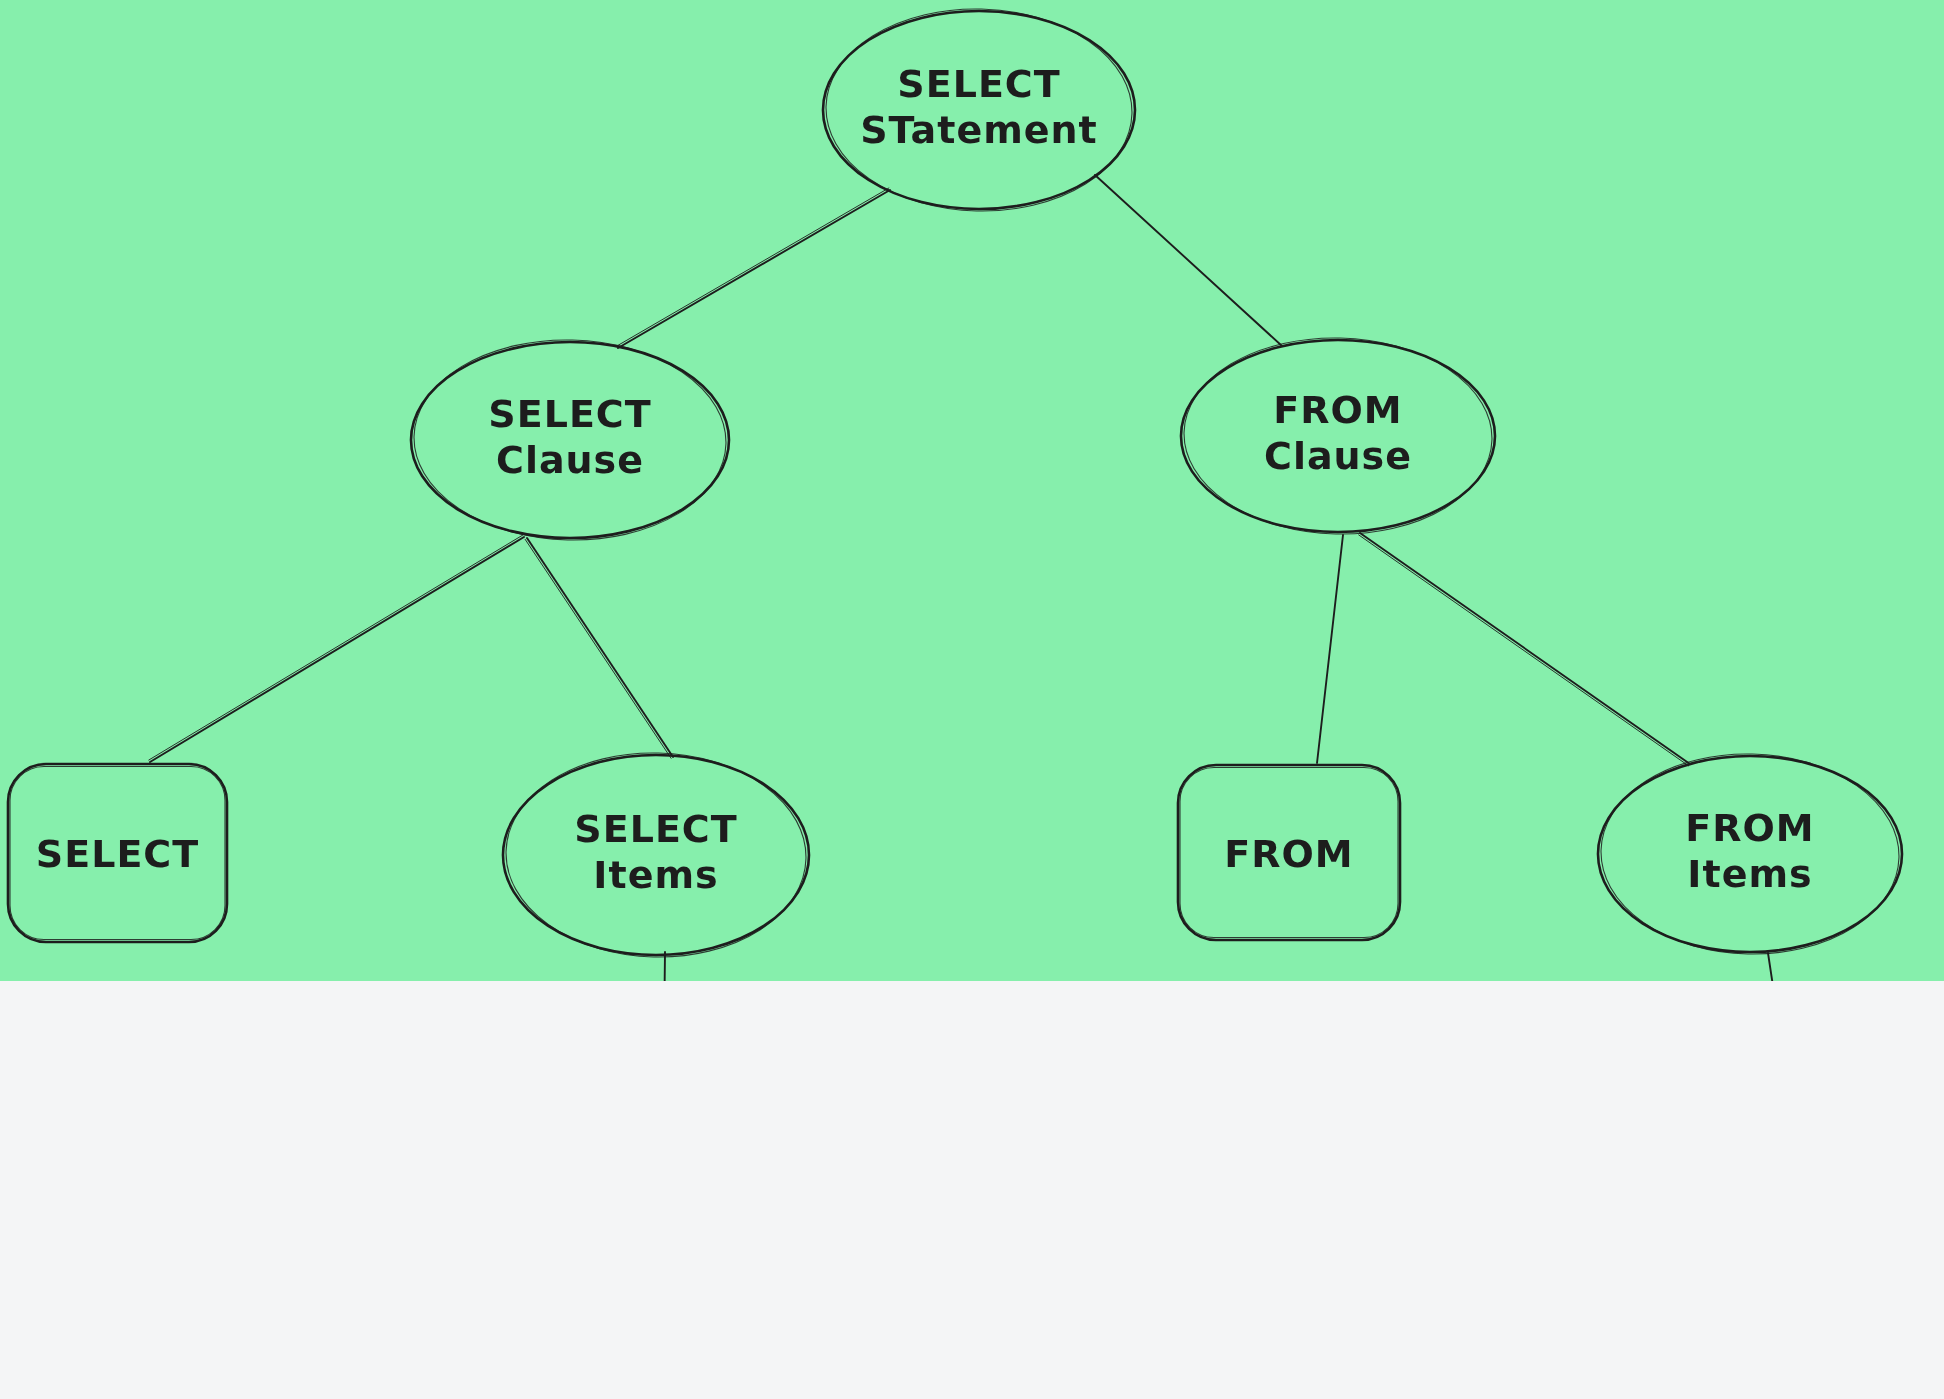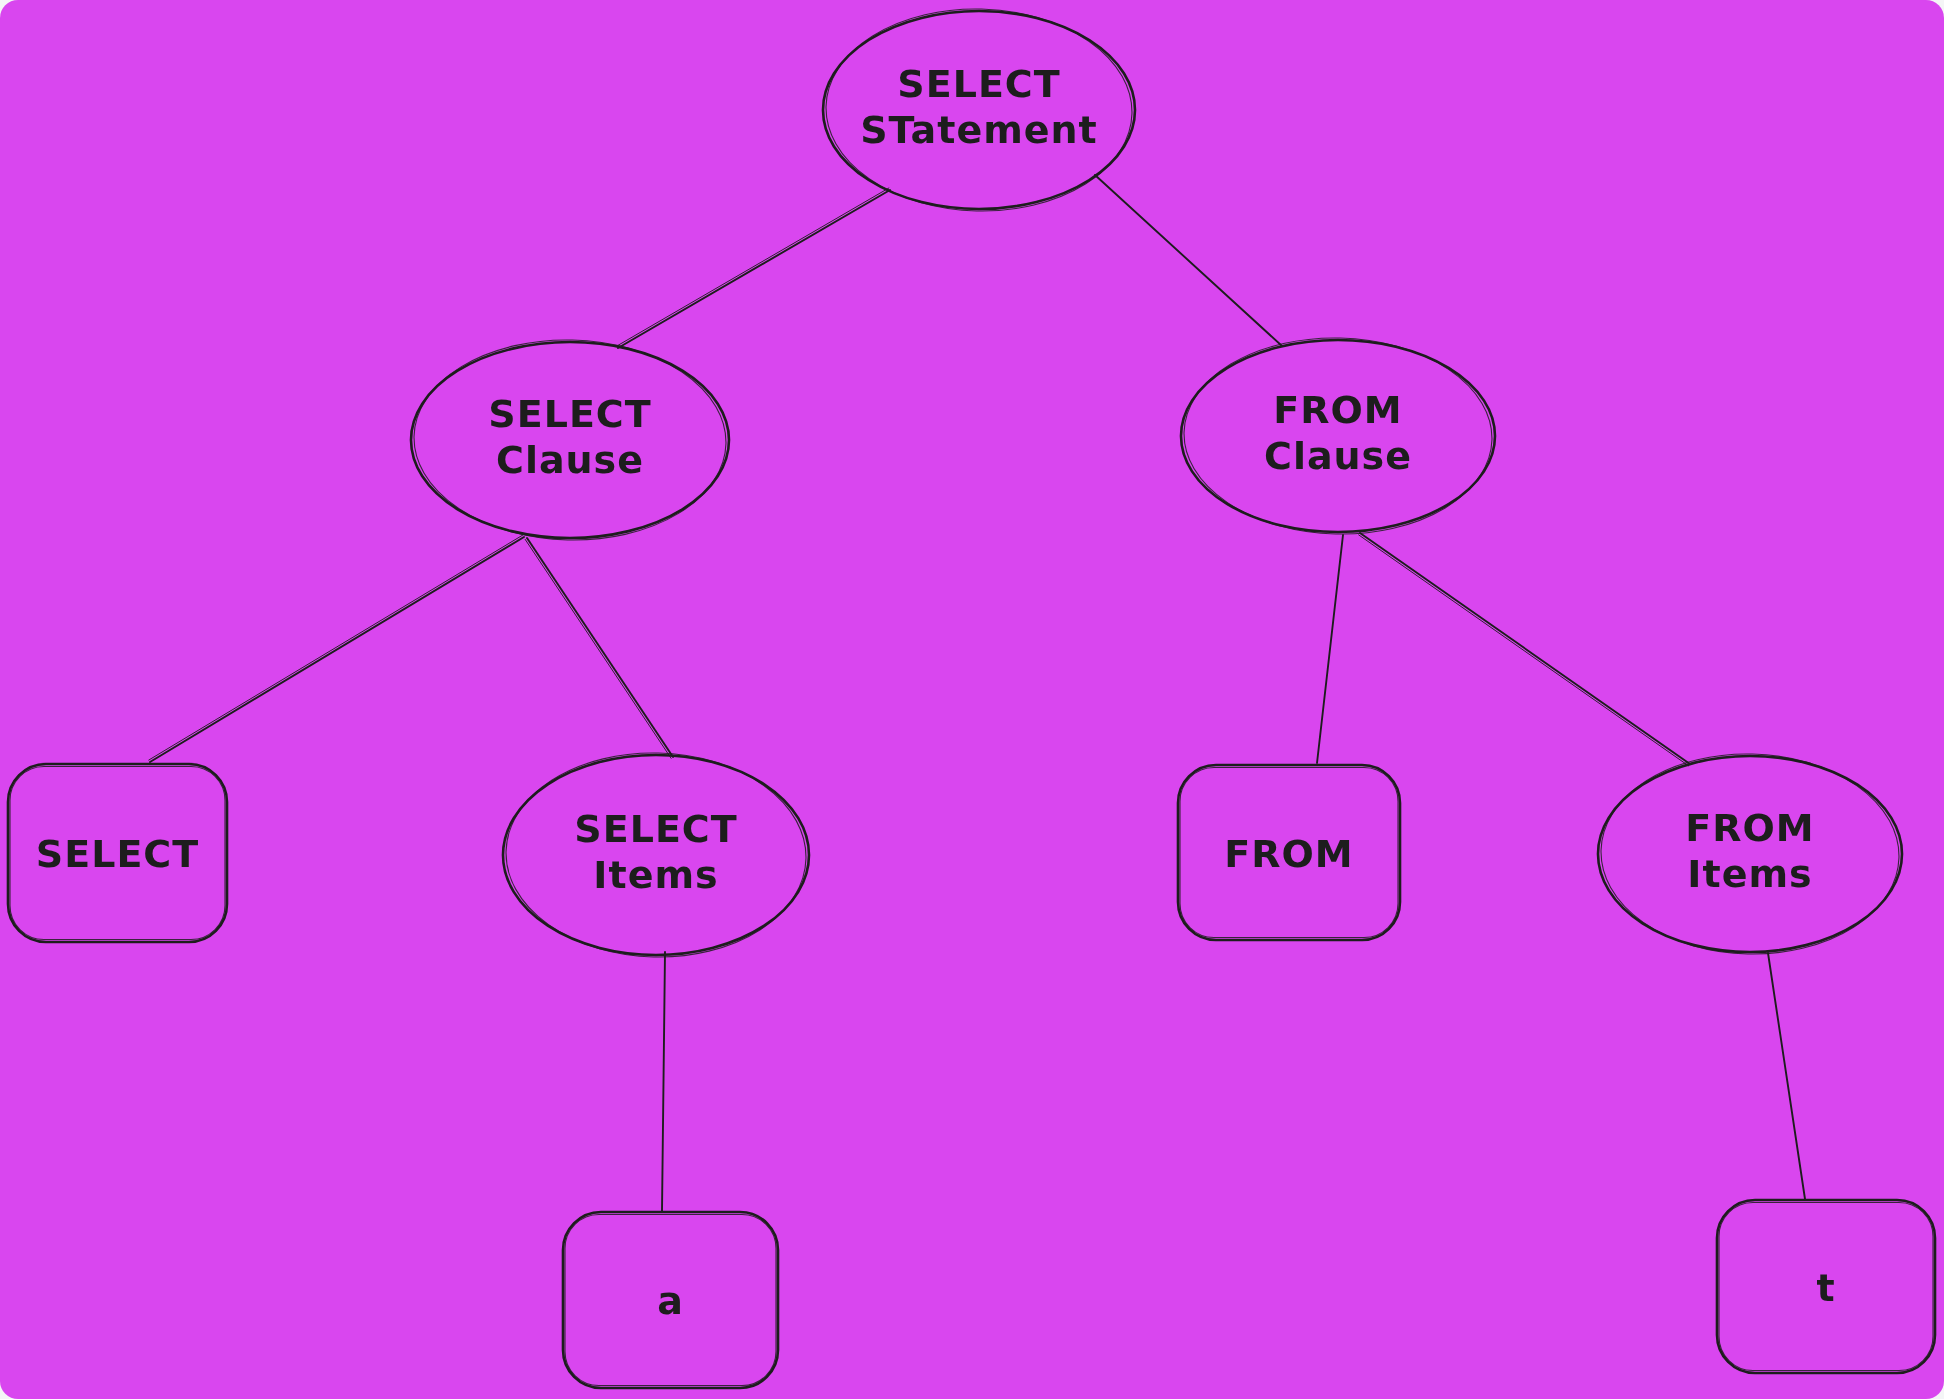--- a/index.html
+++ b/index.html
@@ -3,24 +3,23 @@
 <meta charset="utf-8">
 <style>
   html, body {
     margin: 0;
     padding: 0;
     background: #f4f5f6;
   }
   .canvas {
     position: relative;
     width: 1944px;
-    height: 1399px;
-    background: #d946ef;
+    height: 981px;
+    background: #86efac;
     overflow: hidden;
-    border-radius: 18px;
   }
   #diagram-svg {
     position: absolute;
     left: 0;
     top: 0;
     width: 1944px;
     height: 1399px;
     display: block;
   }
   .node-shape {

